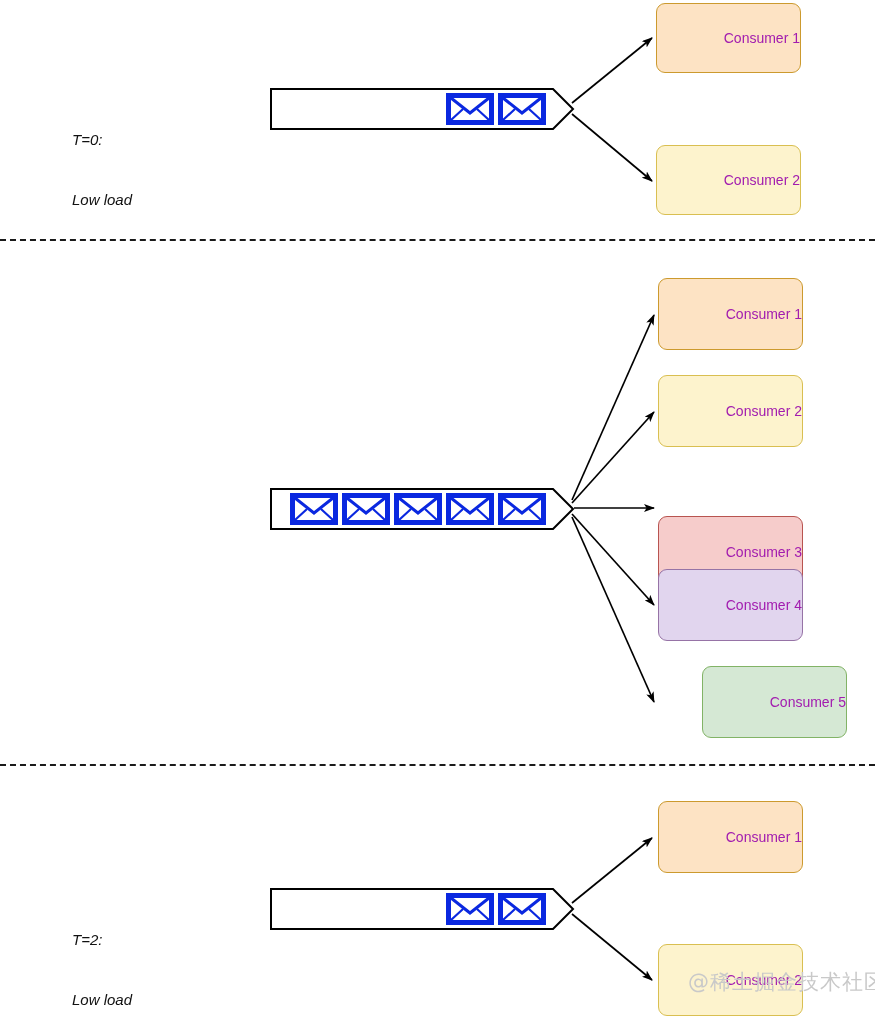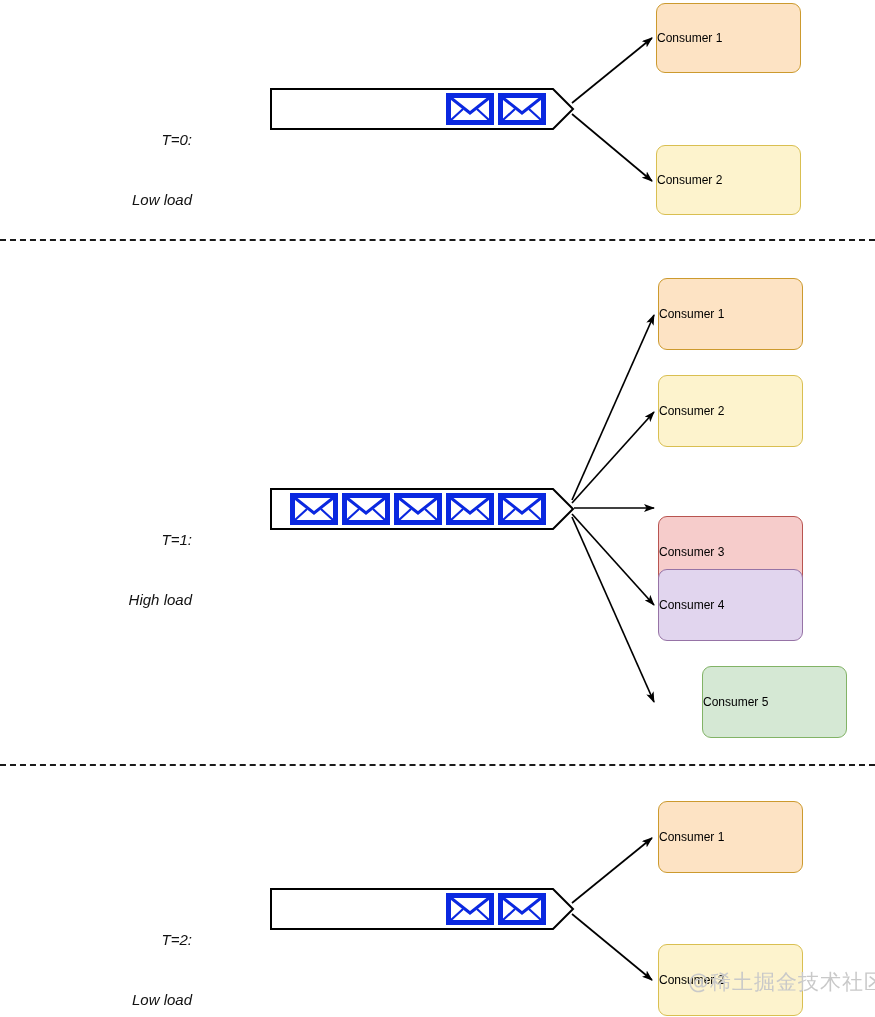--- a/index.html
+++ b/index.html
@@ -23,21 +23,21 @@
     position: absolute;
     left: 0;
     width: 875px;
     height: 0;
     border-top: 2px dashed #1a1a1a;
   }
 
   
   .stage-label {
     position: absolute;
-    text-align: right;
+    text-align: left;
     font-style: italic;
     font-size: 15px;
     color: #111111;
     line-height: 20px;
     white-space: pre;
     font-family: "Liberation Sans", sans-serif;
   }
 
   
   .queue {
@@ -46,23 +46,23 @@
   .queue svg { display: block; overflow: visible; }
 
   
   .consumer {
     position: absolute;
     box-sizing: border-box;
     border-radius: 9px;
     border: 1.6px solid #b8860b;
     display: flex;
     align-items: center;
-    justify-content: flex-start;
-    font-size: 12px;
-    color: #000000;
+    justify-content: flex-end;
+    font-size: 14px;
+    color: #a21caf;
     font-family: "Liberation Sans", sans-serif;
   }
 
   
   .arrows {
     position: absolute;
     left: 0;
     top: 0;
     width: 875px;
     height: 1017px;
@@ -136,24 +136,20 @@
 
   <div class="consumer" style="left:656px; top:3px; width:145px; height:70px; background:#fde3c4; border-color:#cc9a2e;">
     <span>Consumer 1</span>
   </div>
   <div class="consumer" style="left:656px; top:145px; width:145px; height:70px; background:#fdf3cd; border-color:#d9bf51;">
     <span>Consumer 2</span>
   </div>
 
   <div class="divider" style="top:239px;"></div>
 
-  <div class="stage-label" style="left:72px; top:490px; width:120px;">
-    <div>T=1:</div>
-    <div>High load</div>
-  </div>
 
   <div class="queue" style="left:270px; top:488px;">
     <svg width="305" height="42" viewBox="0 0 305 42">
       <path d="M1,1 L283,1 L303,21 L283,41 L1,41 Z" fill="#ffffff" stroke="#000000" stroke-width="2"></path>
       <g transform="translate(20,5)">
         <rect x="0" y="0" width="48" height="32" fill="#0a28e0"></rect>
         <rect x="4" y="4" width="40" height="24" fill="#ffffff" stroke="#0a28e0" stroke-width="2"></rect>
         <path d="M5,5 L24,20 L43,5" fill="none" stroke="#0a28e0" stroke-width="3"></path>
         <path d="M5,27 L17,16 M43,27 L31,16" fill="none" stroke="#0a28e0" stroke-width="2.2"></path>
       </g>

